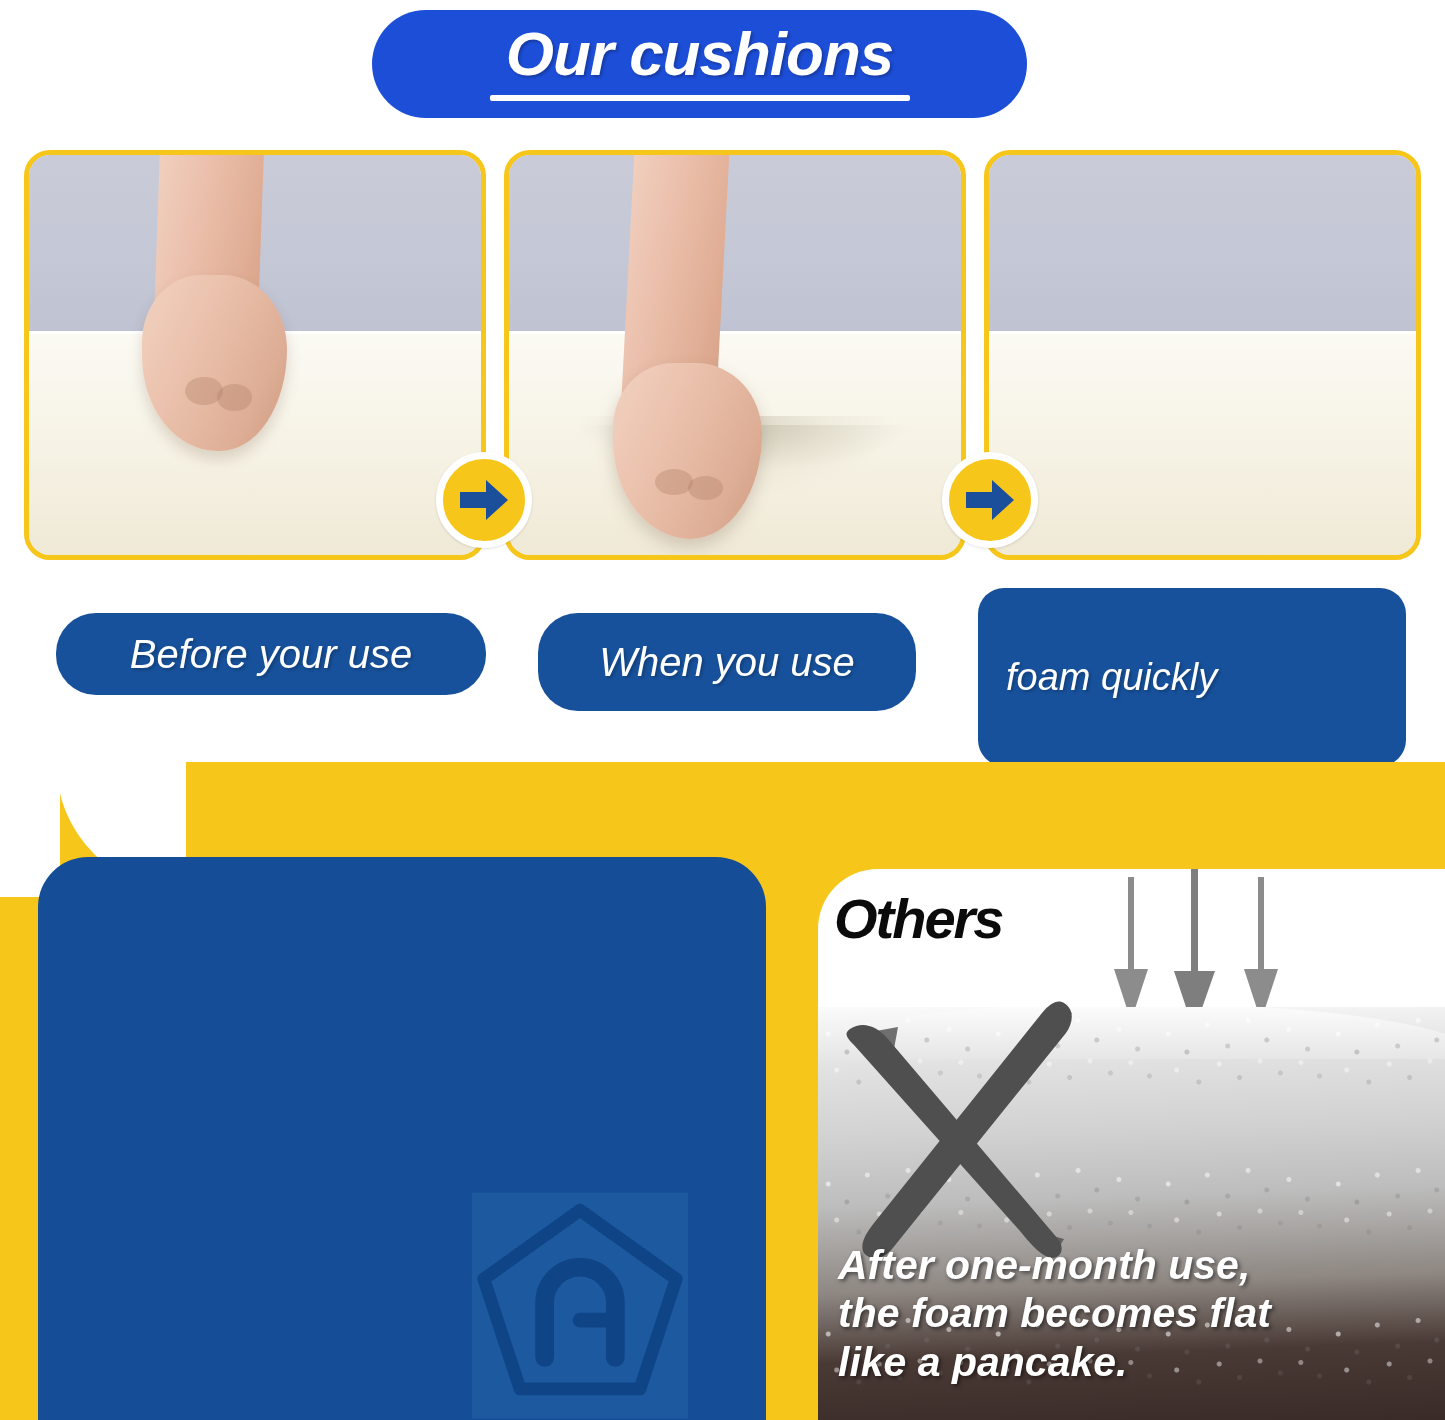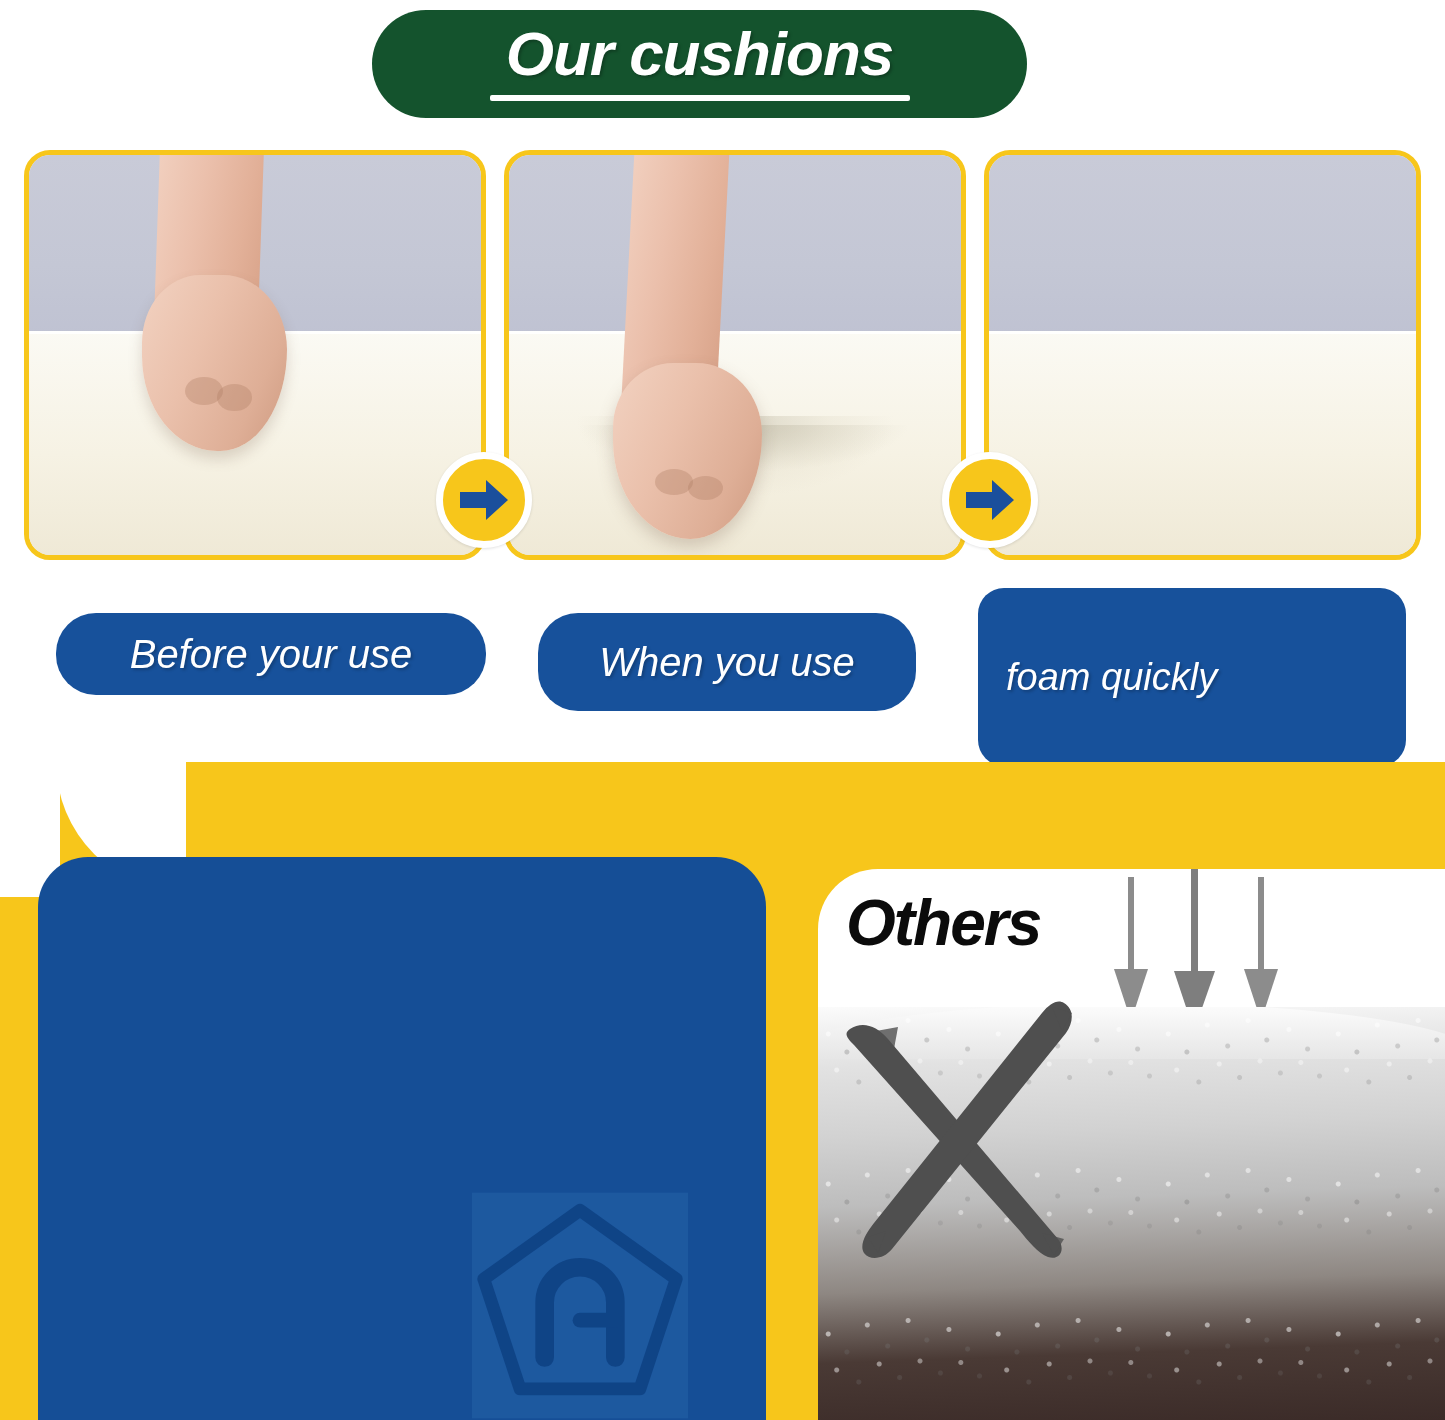--- a/index.html
+++ b/index.html
@@ -6,21 +6,21 @@
   html,body { background:#ffffff; }
   body {
     width:1445px; height:1420px; position:relative; overflow:hidden;
     font-family:"Liberation Sans", sans-serif;
     background:#ffffff;
   }
 
   
   .title-pill{
     position:absolute; left:372px; top:10px; width:655px; height:108px;
-    background:#14532d; border-radius:54px;
+    background:#1d4ed8; border-radius:54px;
     display:flex; flex-direction:column; align-items:center; justify-content:center;
   }
   .title-text{
     color:#ffffff; font-size:62px; font-weight:bold; font-style:italic;
     letter-spacing:-1px; line-height:1; text-shadow:2px 2px 3px rgba(0,0,0,.25);
     margin-top:-4px;
   }
   .title-rule{ width:420px; height:6px; background:#ffffff; margin-top:10px; border-radius:2px; }
 
   
@@ -126,21 +126,21 @@
     position:absolute; left:472px; top:1191px; width:216px; height:229px; z-index:4;
     opacity:.85;
   }
 
   
   .others-card{
     position:absolute; left:818px; top:869px; width:627px; height:551px;
     background:#ffffff; border-radius:60px 0 0 0; overflow:hidden; z-index:3;
   }
   .others-title{
-    position:absolute; left:28px; top:22px; font-size:64px; font-weight:bold;
+    position:absolute; left:16px; top:22px; font-size:56px; font-weight:bold;
     font-style:italic; color:#0B0B0B; letter-spacing:-2px; line-height:1;
   }
   .down-arrows{ position:absolute; left:280px; top:0px; width:200px; height:160px; }
 
   
   .bad-foam{
     position:absolute; left:0; top:138px; width:627px; height:413px;
     background:linear-gradient(178deg,#FBFBFB 0%,#E2E2E2 14%,#D2D2D2 30%,#BDBDBD 46%,#8E8782 66%,#4A3A35 82%,#3B2B28 100%);
     overflow:hidden;
   }
@@ -304,13 +304,18 @@
     <g fill="#4F4F4F">
       <path d="M22 42 C34 34 48 38 60 52 L230 252 C238 262 232 274 220 270 C210 266 200 254 192 244 L26 58 C18 50 16 46 22 42 Z"></path>
       <path d="M236 16 C246 22 246 34 238 46 L64 262 C56 272 42 274 36 266 C31 258 38 246 46 236 L214 26 C222 16 230 12 236 16 Z"></path>
       <path d="M48 44 L70 40 L66 62 Z" opacity=".8"></path>
       <path d="M214 246 L236 252 L226 268 Z" opacity=".8"></path>
       <path d="M224 20 L244 26 L234 44 Z" opacity=".75"></path>
       <path d="M40 250 L58 244 L50 266 Z" opacity=".75"></path>
     </g>
   </svg>
 
+  <div class="bad-caption">
+    <div>After one-month use,</div>
+    <div>the foam becomes flat</div>
+    <div>like a pancake.</div>
+  </div>
 </div>
 
 </body></html>

